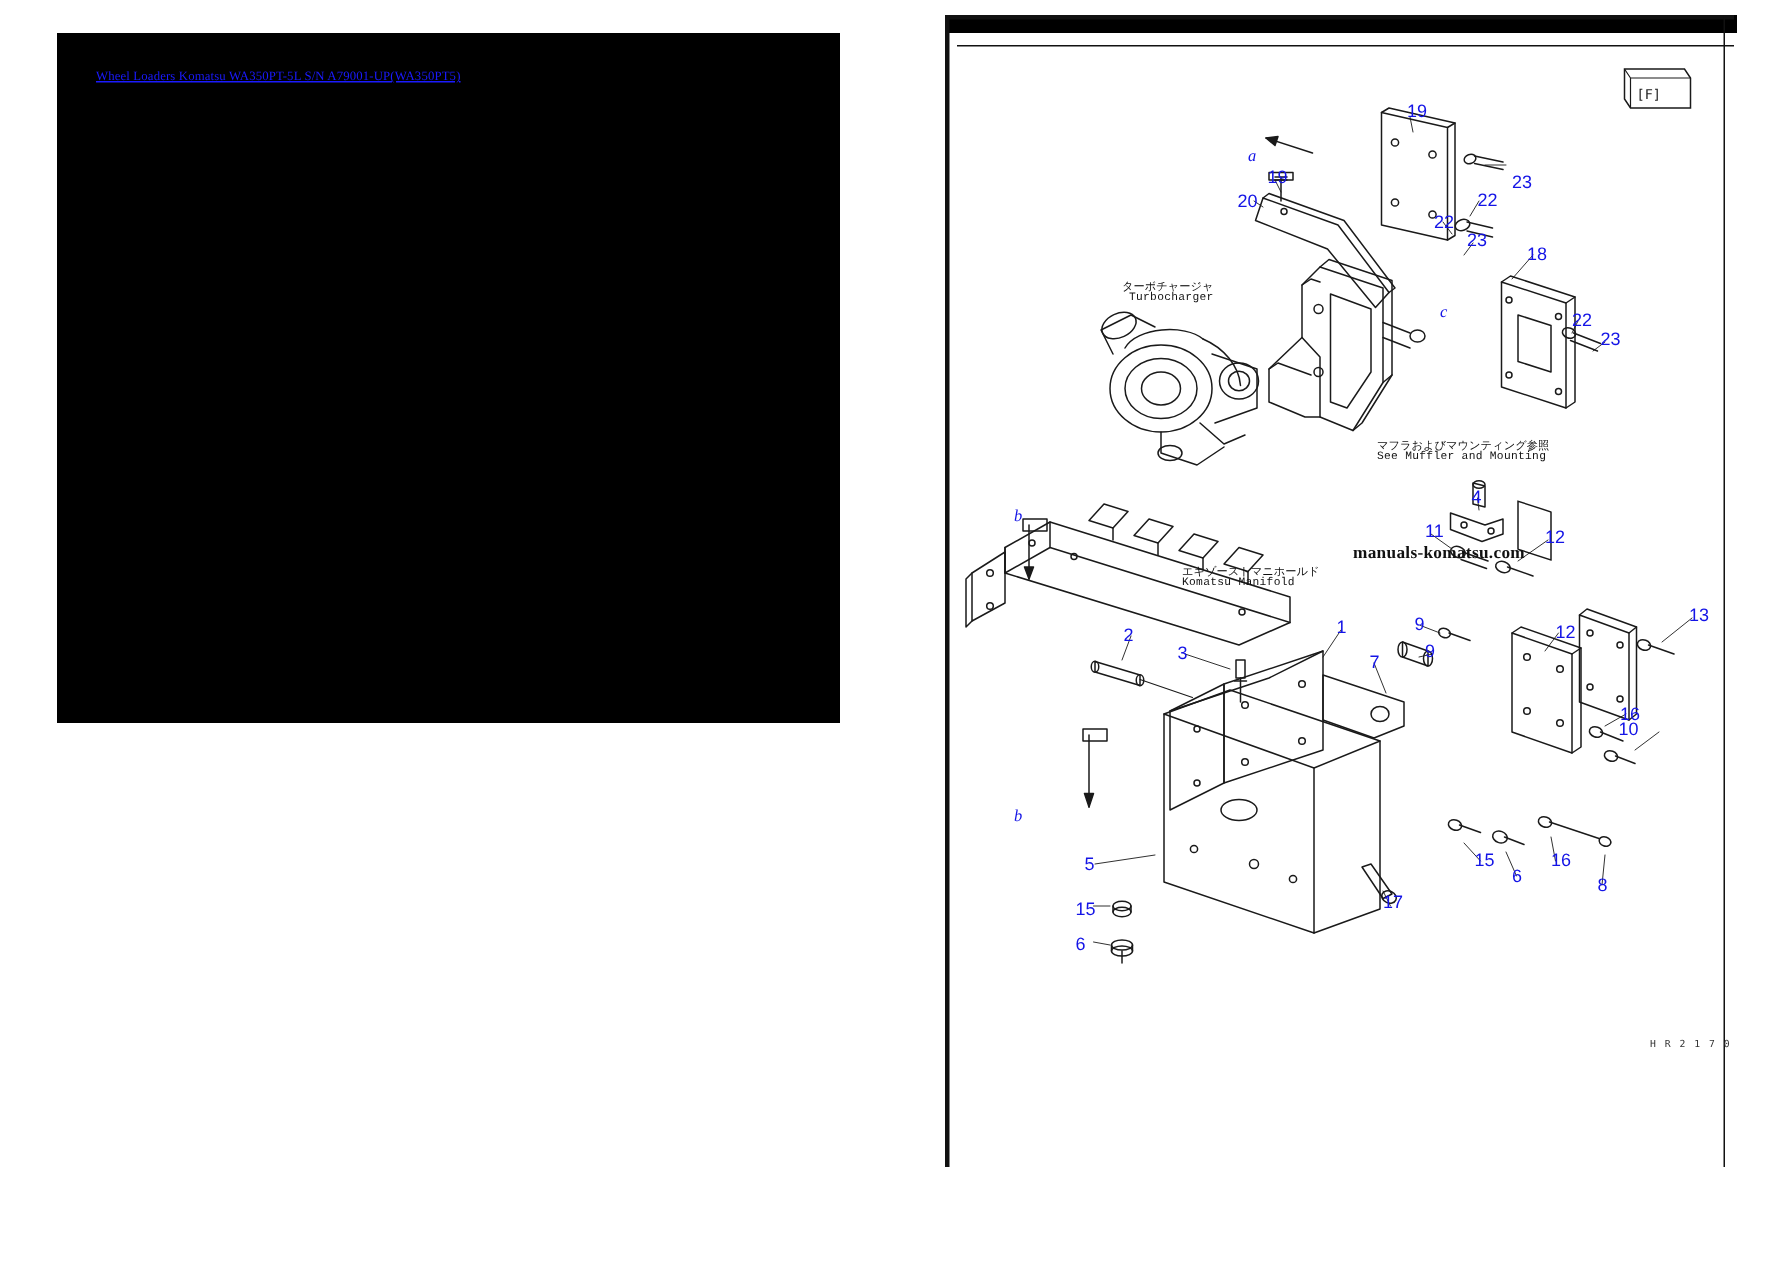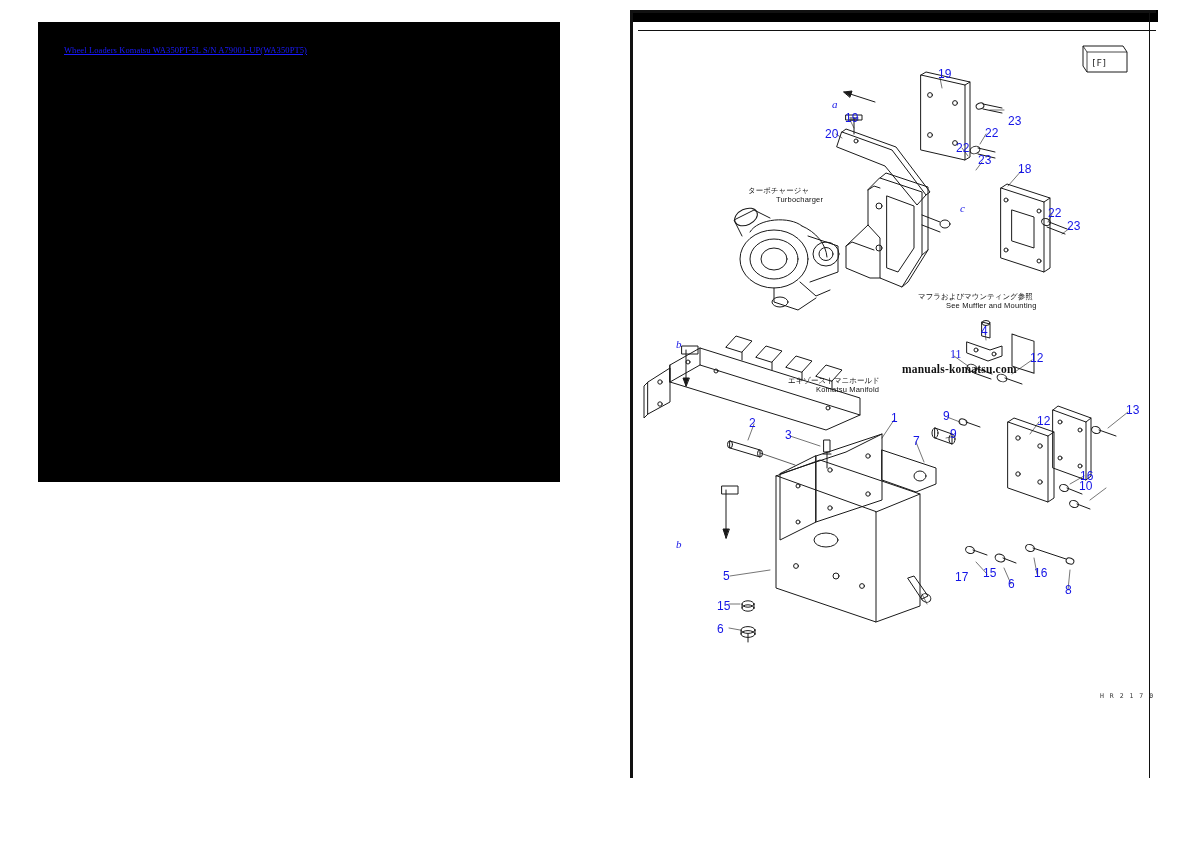--- a/index.html
+++ b/index.html
@@ -110,24 +110,23 @@
   }
   .jp-label {
     position: absolute;
     color: #111;
     font-size: 7.5px;
     line-height: 9px;
     font-family: "DejaVu Sans", sans-serif;
     white-space: nowrap;
   }
   .jp-label .en {
-    font-family: Liberation Sans, sans-serif;
+    font-family: Liberation Mono, monospace;
     font-size: 7.5px;
     letter-spacing: 0.2px;
-    margin-left: 28px;
   }
   #watermark {
     position: absolute;
     left: 272px;
     top: 353px;
     color: #111;
     font-size: 11.5px;
     font-weight: bold;
     font-family: "Liberation Serif", serif;
     letter-spacing: 0.2px;
@@ -433,21 +432,21 @@
       </g>
     </g>
   </svg>
 
   <svg id="corner-logo" viewBox="0 0 52 34">
     <path d="M6 4 L46 4 L50 10 L50 30 L10 30 L6 24 Z" fill="none" stroke="#1a1a1a" stroke-width="1"></path>
     <path d="M6 4 L10 10 L50 10 M10 10 L10 30" fill="none" stroke="#1a1a1a" stroke-width="0.8"></path>
     <text x="14" y="24" font-family="DejaVu Sans Mono, monospace" font-size="9" fill="#1a1a1a">[F]</text>
   </svg>
 
-  <div class="jp-label" style="left:118px; top:176px;">
+  <div class="jp-label" style="left:118px; top:176px;text-align:right;">
     <div>ターボチャージャ</div>
     <div class="en">Turbocharger</div>
   </div>
   <div class="jp-label" style="left:288px; top:282px;">
     <div>マフラおよびマウンティング参照</div>
     <div class="en">See Muffler and Mounting</div>
   </div>
   <div class="jp-label" style="left:158px; top:366px;">
     <div>エキゾーストマニホールド</div>
     <div class="en">Komatsu Manifold</div>
@@ -463,35 +462,35 @@
   <div class="callout" style="left:355px; top:116px;">22</div>
   <div class="callout" style="left:215px; top:101px;">19</div>
   <div class="callout" style="left:195px; top:117px;text-align:center;">20</div>
   <div class="callout" style="left:326px; top:131px;">22</div>
   <div class="callout" style="left:348px; top:143px;">23</div>
   <div class="callout" style="left:388px; top:152px;">18</div>
   <div class="callout" style="left:418px; top:196px;">22</div>
   <div class="callout" style="left:437px; top:209px;">23</div>
   <div class="callout" style="left:351px; top:314px;">4</div>
   <div class="callout" style="left:400px; top:341px;">12</div>
-  <div class="callout" style="left:320px; top:337px;font-family:Liberation Serif, serif;">11</div>
+  <div class="callout" style="left:320px; top:337px;">11</div>
   <div class="callout" style="left:407px; top:404px;">12</div>
   <div class="callout" style="left:313px; top:399px;">9</div>
   <div class="callout" style="left:496px; top:393px;">13</div>
   <div class="callout" style="left:320px; top:417px;">9</div>
   <div class="callout" style="left:119px; top:406px;">2</div>
   <div class="callout" style="left:261px; top:401px;">1</div>
   <div class="callout" style="left:155px; top:418px;">3</div>
   <div class="callout" style="left:283px; top:424px;">7</div>
   <div class="callout" style="left:450px; top:459px;">16</div>
   <div class="callout" style="left:449px; top:469px;">10</div>
   <div class="callout" style="left:93px;  top:559px;">5</div>
   <div class="callout" style="left:353px; top:556px;">15</div>
   <div class="callout" style="left:378px; top:567px;">6</div>
   <div class="callout" style="left:404px; top:556px;">16</div>
   <div class="callout" style="left:435px; top:573px;">8</div>
-  <div class="callout" style="left:292px; top:560px;margin-left:33px;">17</div>
+  <div class="callout" style="left:292px; top:584px;">17</div>
   <div class="callout" style="left:87px;  top:589px;">15</div>
   <div class="callout" style="left:87px;  top:612px;">6</div>
 
   <div id="watermark">manuals-komatsu.com</div>
   <div id="sheet-code">H R 2 1 7 0</div>
 </div>
 
 </body></html>

